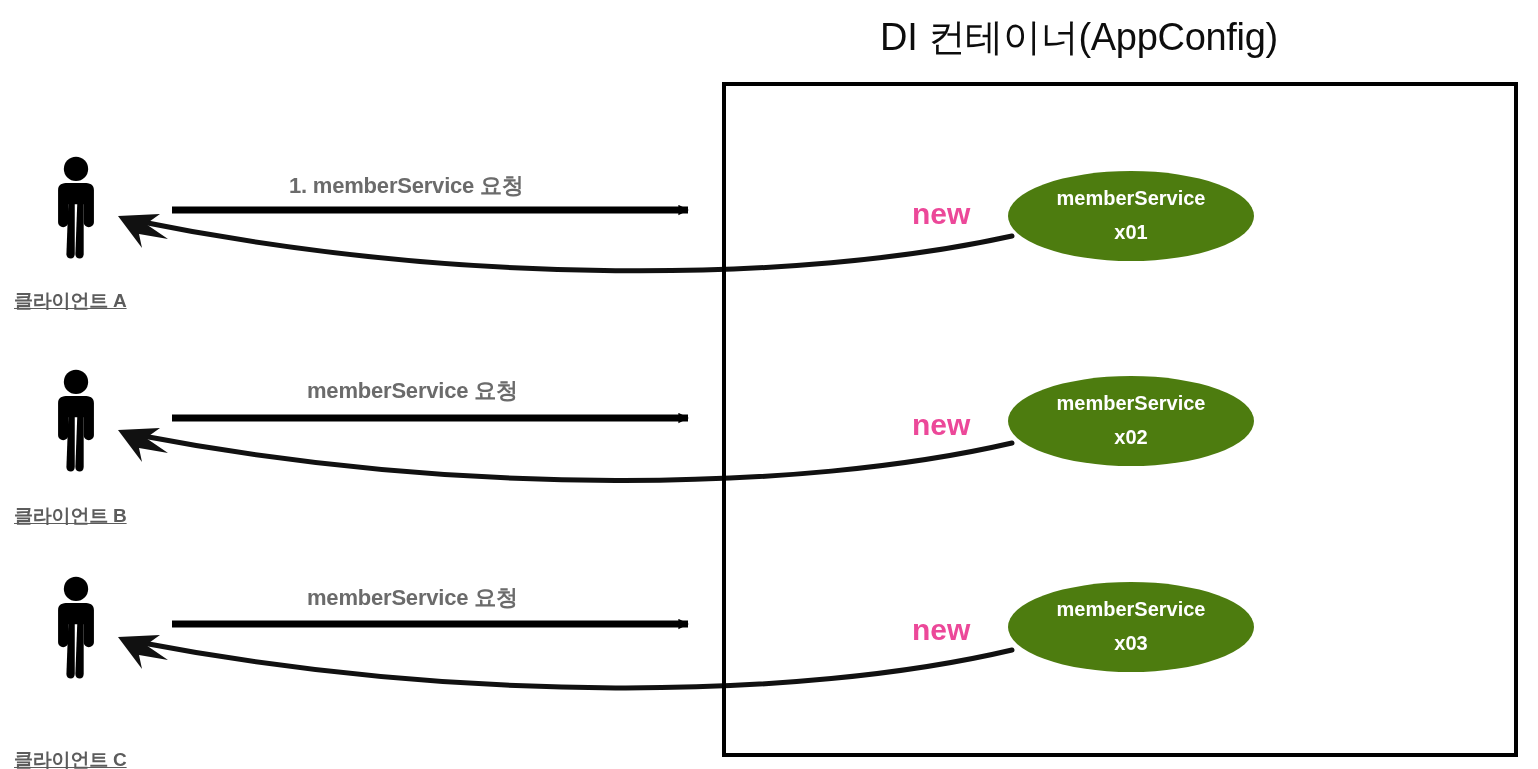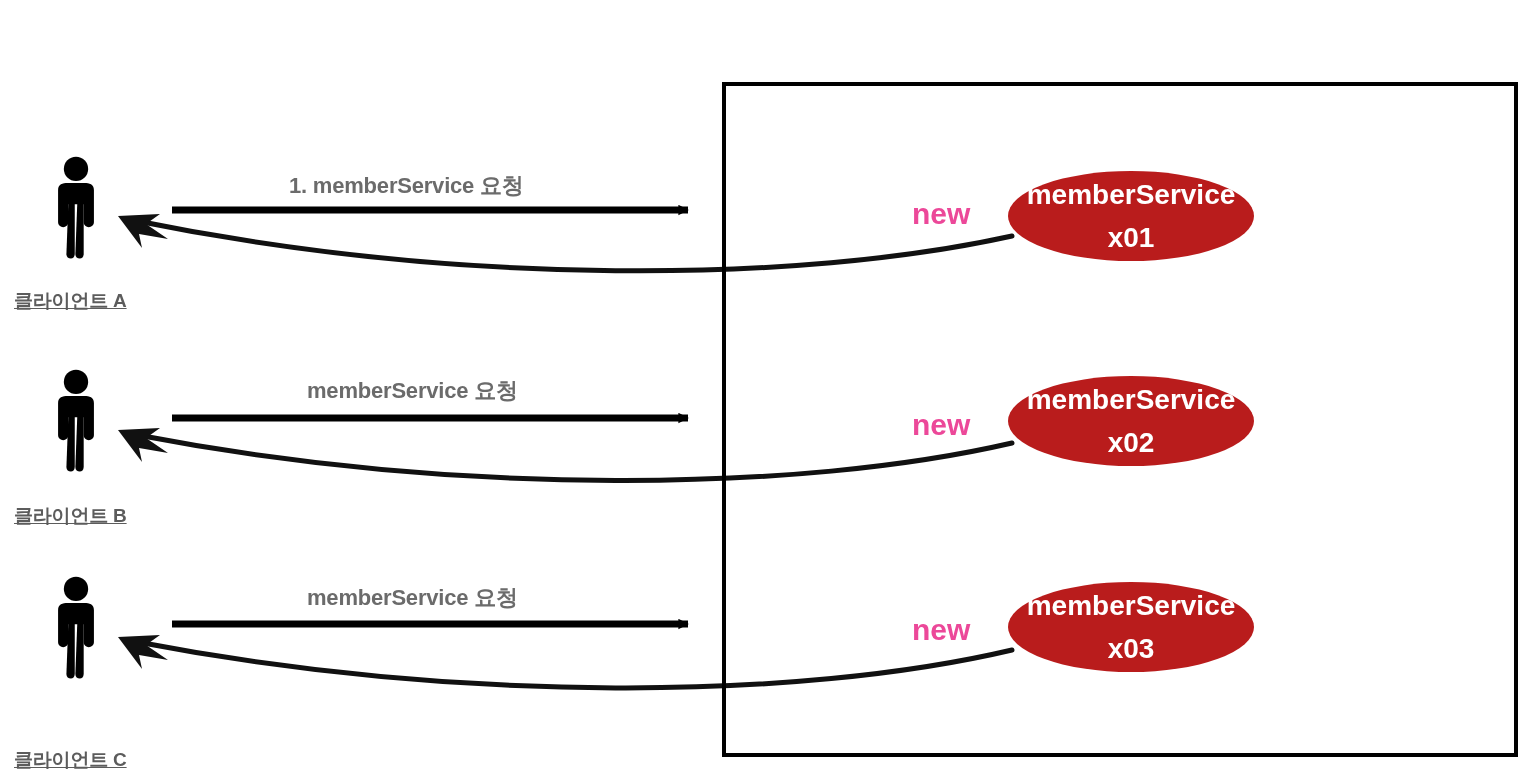--- a/index.html
+++ b/index.html
@@ -92,27 +92,27 @@
   .new-label.n1 { left: 912px; top: 197px; }
   .new-label.n2 { left: 912px; top: 408px; }
   .new-label.n3 { left: 912px; top: 613px; }
 
   
   .bean {
     position: absolute;
     width: 246px;
     height: 90px;
     border-radius: 50%;
-    background: #b91c1c;
+    background: #4d7c0f;
     color: #ffffff;
     display: flex;
     flex-direction: column;
     align-items: center;
     justify-content: center;
-    font-size: 28px;
+    font-size: 20px;
     font-weight: bold;
     line-height: 1.18;
     text-align: center;
     gap: 10px;
   }
   .bean.b1 { left: 1008px; top: 171px; }
   .bean.b2 { left: 1008px; top: 376px; }
   .bean.b3 { left: 1008px; top: 582px; }
   .bean-line { display: block; }
 </style>
@@ -179,20 +179,21 @@
       <path d="M118,430 L160,428 L146,438 L168,453 L139,448 L142,462 Z" fill="#111111"></path>
     </g>
     <g>
       <path d="M1012,650 C800,700 460,704 132,641" fill="none" stroke="#111111" stroke-width="5" stroke-linecap="round"></path>
       <path d="M118,637 L160,635 L146,645 L168,660 L139,655 L142,669 Z" fill="#111111"></path>
     </g>
   </svg>
 
   <div class="container-box"></div>
 
+  <div class="txt container-title">DI 컨테이너(AppConfig)</div>
 
   <div class="txt client-label a">클라이언트 A</div>
   <div class="txt client-label b">클라이언트 B</div>
   <div class="txt client-label c">클라이언트 C</div>
 
   <div class="txt req-label r1">1. memberService 요청</div>
   <div class="txt req-label r2">memberService 요청</div>
   <div class="txt req-label r3">memberService 요청</div>
 
 

